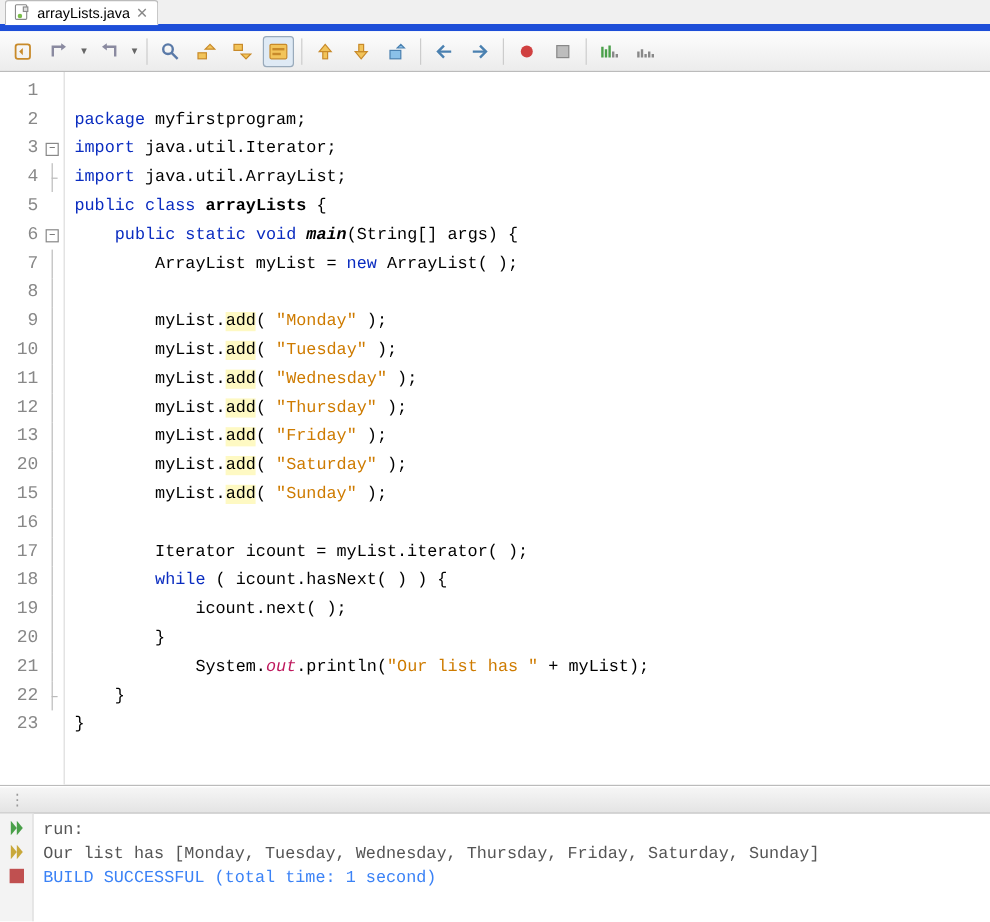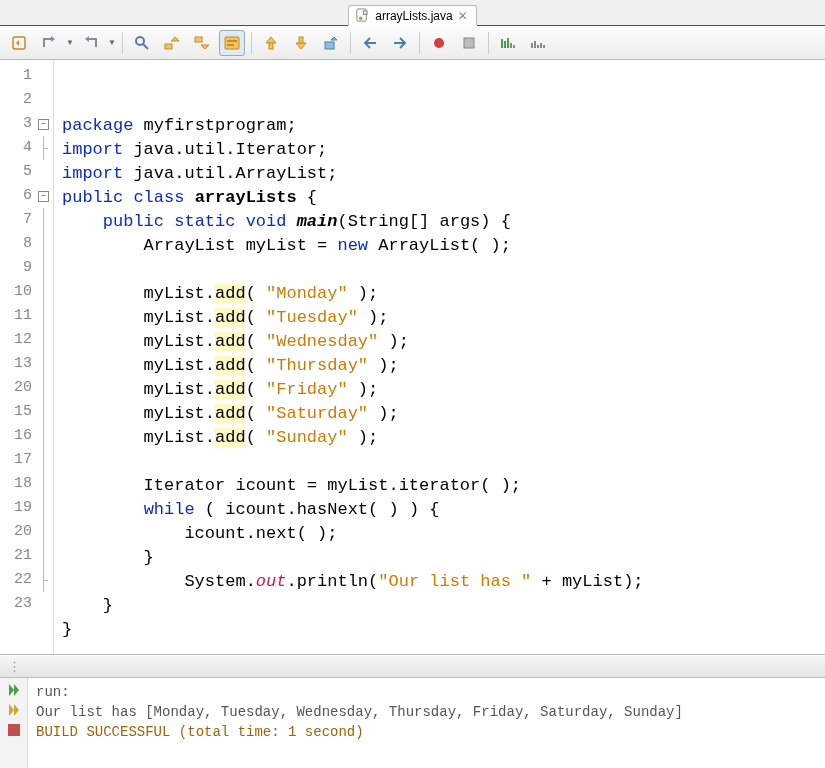--- a/index.html
+++ b/index.html
@@ -11,24 +11,23 @@
     height: 768px;
     overflow: hidden;
     display: flex;
     flex-direction: column;
   }
   
   .tab-bar {
     display: flex;
     align-items: flex-end;
     background: #f0f0f0;
-    border-bottom: 1px solid #1d4ed8;
+    border-bottom: 6px solid #1d4ed8;
     padding: 2px 4px 0 4px;
     height: 26px;
-    justify-content: center;
   }
   .tab {
     display: flex;
     align-items: center;
     background: #fff;
     border: 1px solid #bbb;
     border-bottom: 1px solid #fff;
     border-radius: 3px 3px 0 0;
     padding: 2px 8px 2px 6px;
     gap: 5px;
@@ -107,26 +106,25 @@
     width:1px; background:#bbb;
   }
   .fold-end::after{
     content:"";
     position:absolute;
     left:5px; bottom:11px; width:5px; height:1px; background:#bbb;
   }
   .code {
     flex:1;
     font-family: "Consolas","Courier New",monospace;
-    font-size: 17px;
+    font-size: 14px;
     padding: 4px 0 4px 8px;
     white-space: pre;
     overflow:auto;
     line-height: 24px;
-    margin-top: 26px;
   }
   .code-line { height:24px; }
   .kw { color: #0a2cc0; }
   .cls { font-weight: bold; }
   .mname { font-weight: bold; font-style: italic; }
   .str { color: #ce7b00; }
   .fld { color: #be185d; font-style: italic; }
   .hl { background: #fef9c3; }
   
   .output-title {
@@ -154,21 +152,21 @@
   .out-gutter svg{width:16px;height:16px;display:block;}
   .out-text {
     flex:1;
     font-family: Liberation Mono, monospace;
     font-size: 14px;
     padding:4px 8px;
     color:#555;
     white-space: pre;
     line-height: 20px;
   }
-  .out-green { color:#a16207; }
+  .out-green { color:#3b82f6; }
 </style>
 </head>
 <body>
 
 <div class="tab-bar">
   <div class="tab">
     <span class="file-icon">
       <svg viewBox="0 0 16 16">
           <rect x="2" y="1" width="10" height="13" rx="1" fill="#fff" stroke="#888"></rect>
           <circle cx="6" cy="11" r="2" fill="#7bbf4a"></circle>

